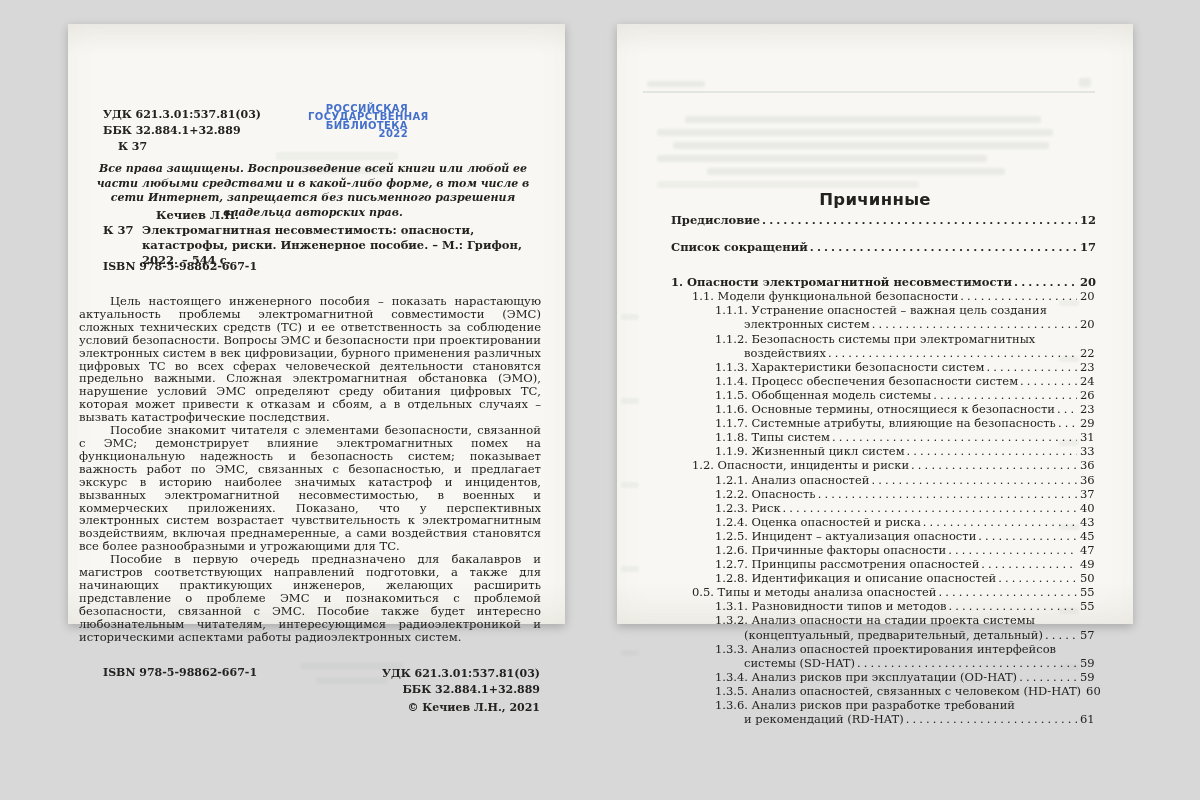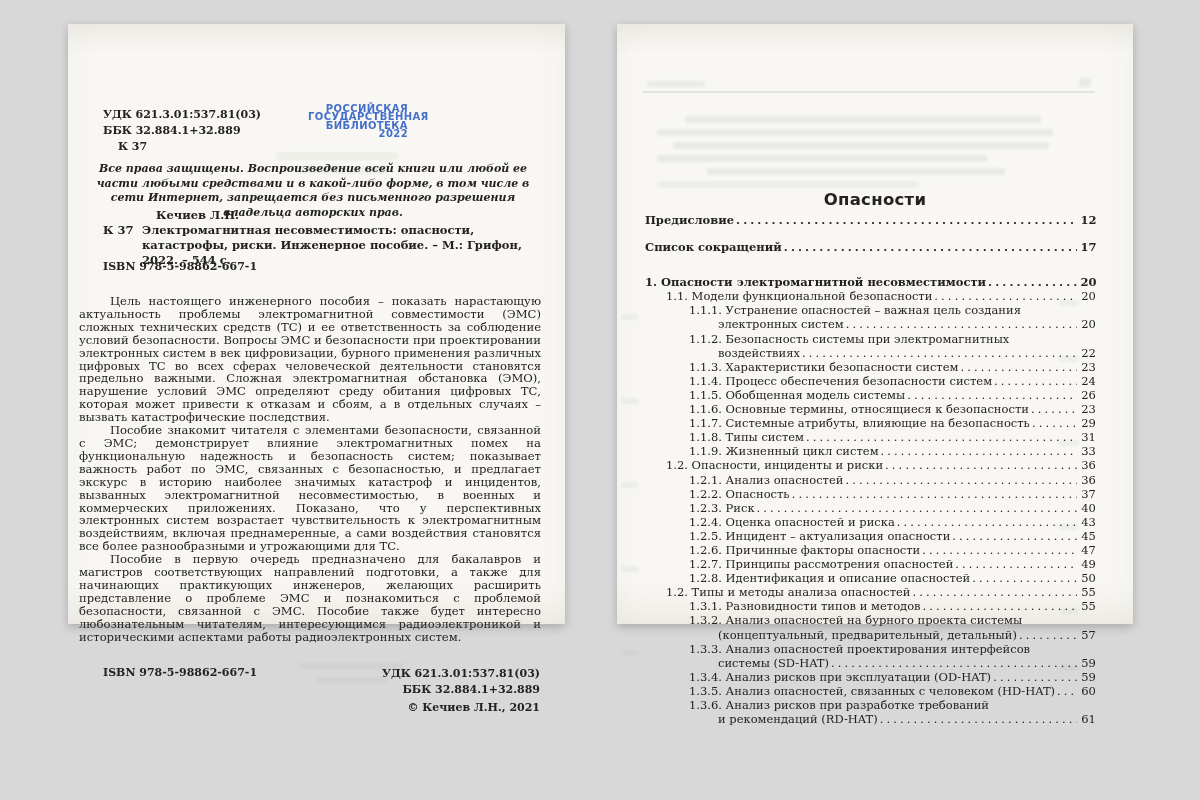--- a/index.html
+++ b/index.html
@@ -31,26 +31,26 @@
   .annotation p{margin:0;text-indent:31px;}
   .bot-left{left:35px;top:642px;font-weight:bold;font-size:11px;}
   .bot-right{right:25px;top:642px;text-align:right;font-weight:bold;font-size:11px;line-height:15.6px;white-space:nowrap;}
   .copyright-line{right:25px;top:677px;text-align:center;font-weight:bold;font-size:11px;}
 
   
   .toc-title{left:0;top:166px;width:100%;text-align:center;
              font-family:"DejaVu Sans","Liberation Sans",sans-serif;
              font-weight:bold;font-size:16.5px;letter-spacing:.3px;}
   .toc{left:28px;right:36px;top:189px;font-size:11.5px;}
-  .toc-row{display:flex;align-items:baseline;line-height:14.1px;}
+  .toc-row{display:flex;align-items:baseline;line-height:14.1px;margin-left:26px;}
   .toc-label{white-space:nowrap;}
   .toc-dots{flex:1;overflow:hidden;white-space:nowrap;margin:0 3px 0 2px;}
   .toc-dots::before{content:"..........................................................................................................................................";
                     letter-spacing:3.1px;}
-  .toc-page{text-align:center;min-width:17px;white-space:nowrap;}
+  .toc-page{text-align:left;min-width:17px;white-space:nowrap;}
   .toc-row.bold{font-weight:bold;}
   .toc-row.lvl1{padding-left:21px;}
   .toc-row.lvl2{padding-left:44px;}
   .toc-row.cont{padding-left:73px;}
   .toc-row.sp-sm{margin-top:13px;}
   .toc-row.sp-lg{margin-top:21px;}
 
   
   .ghost{position:absolute;background:#92a392;opacity:.14;filter:blur(1.2px);border-radius:2px;}
   .ghost.rule{height:2px;opacity:.20;filter:blur(.4px);border-radius:0;}
@@ -122,21 +122,21 @@
     <div class="ghost faint" style="right:54px;top:416px;width:20px;height:6px;"></div>
     <div class="ghost faint" style="right:54px;top:500px;width:20px;height:6px;"></div>
     <div class="ghost faint" style="right:54px;top:584px;width:20px;height:6px;"></div>
     <div class="ghost faint" style="right:54px;top:640px;width:20px;height:6px;"></div>
     <div class="ghost faint" style="left:4px;top:290px;width:18px;height:6px;"></div>
     <div class="ghost faint" style="left:4px;top:374px;width:18px;height:6px;"></div>
     <div class="ghost faint" style="left:4px;top:458px;width:18px;height:6px;"></div>
     <div class="ghost faint" style="left:4px;top:542px;width:18px;height:6px;"></div>
     <div class="ghost faint" style="left:4px;top:626px;width:18px;height:6px;"></div>
 
-    <div class="toc-title">Опасности</div>
+    <div class="toc-title">Причинные</div>
     <div class="toc">
         <div class="toc-row lvl0 bold">
           <span class="toc-label">Предисловие</span>
           <span class="toc-dots"></span>
           <span class="toc-page">12</span>
         </div>
         <div class="toc-row lvl0 bold sp-sm">
           <span class="toc-label">Список сокращений</span>
           <span class="toc-dots"></span>
           <span class="toc-page">17</span>
@@ -241,31 +241,31 @@
           <span class="toc-label">1.2.7. Принципы рассмотрения опасностей</span>
           <span class="toc-dots"></span>
           <span class="toc-page">49</span>
         </div>
         <div class="toc-row lvl2">
           <span class="toc-label">1.2.8. Идентификация и описание опасностей</span>
           <span class="toc-dots"></span>
           <span class="toc-page">50</span>
         </div>
         <div class="toc-row lvl1">
-          <span class="toc-label">1.2. Типы и методы анализа опасностей</span>
+          <span class="toc-label">0.5. Типы и методы анализа опасностей</span>
           <span class="toc-dots"></span>
           <span class="toc-page">55</span>
         </div>
         <div class="toc-row lvl2">
           <span class="toc-label">1.3.1. Разновидности типов и методов</span>
           <span class="toc-dots"></span>
           <span class="toc-page">55</span>
         </div>
         <div class="toc-row lvl2">
-          <span class="toc-label">1.3.2. Анализ опасностей на бурного проекта системы</span>
+          <span class="toc-label">1.3.2. Анализ опасности на стадии проекта системы</span>
         </div>
         <div class="toc-row lvl2 cont">
           <span class="toc-label">(концептуальный, предварительный, детальный)</span>
           <span class="toc-dots"></span>
           <span class="toc-page">57</span>
         </div>
         <div class="toc-row lvl2">
           <span class="toc-label">1.3.3. Анализ опасностей проектирования интерфейсов</span>
         </div>
         <div class="toc-row lvl2 cont">

